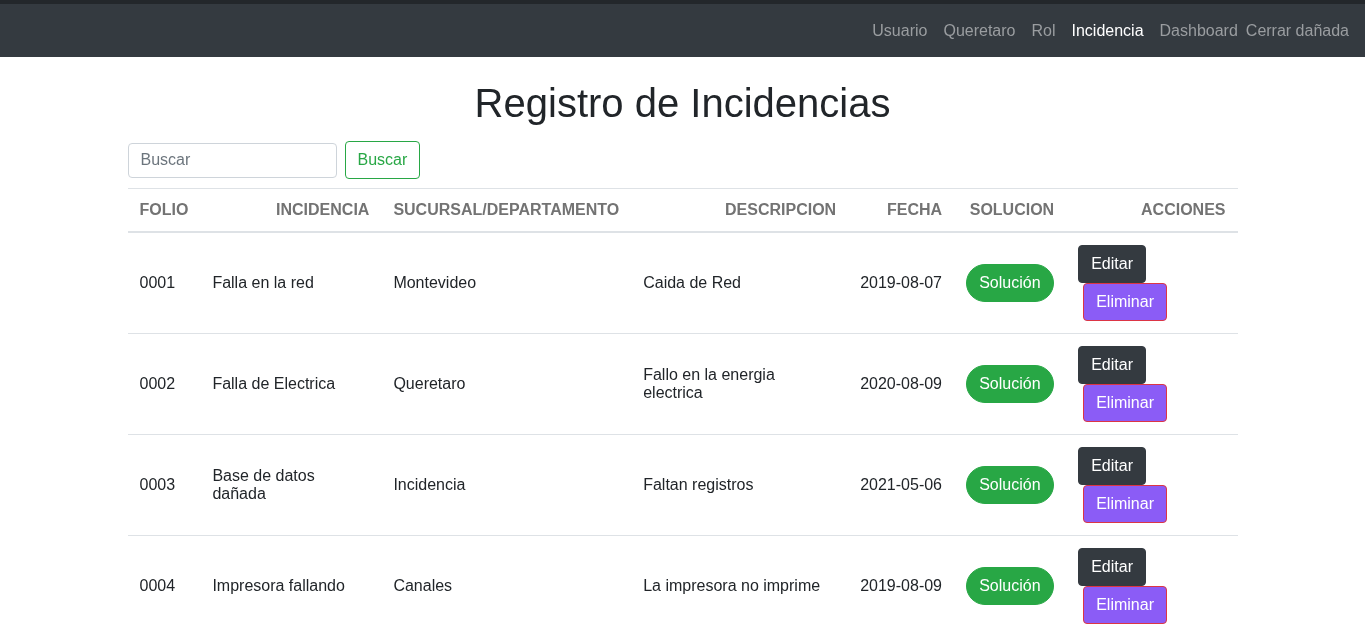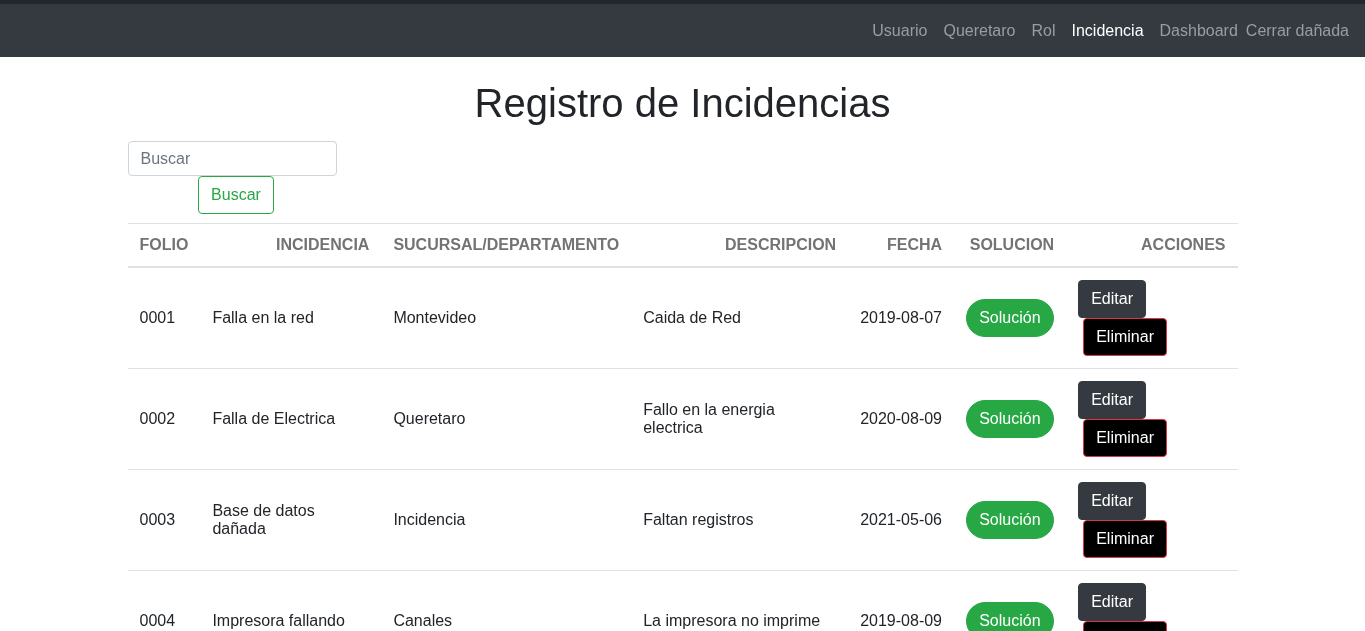--- a/index.html
+++ b/index.html
@@ -39,22 +39,22 @@
   .btn {
     display: inline-block; border: 1px solid transparent;
     font-family: "Liberation Sans", sans-serif;
     font-size: 16px; line-height: 1.5; padding: 6px 12px;
     border-radius: 4px; cursor: pointer; white-space: nowrap;
   }
   .btn-primary { background: #007bff; border-color: #007bff; color: #fff; padding: 6px 16px; }
   .btn-outline-success { background: #fff; border-color: #28a745; color: #28a745; }
   .btn-success { background: #28a745; border-color: #28a745; color: #fff; border-radius: 19px; }
   .btn-dark { background: #343a40; border-color: #343a40; color: #fff; }
-  .btn-danger { background: #000000; border-color: #dc3545; color: #fff; }
-  .search-group { display: flex; align-items: center; flex-direction: column; }
+  .btn-danger { background: #8b5cf6; border-color: #dc3545; color: #fff; }
+  .search-group { display: flex; align-items: center; }
   .search-input {
     width: 209px; height: 35px; margin-right: 8px;
     border: 1px solid #ced4da; border-radius: 4px;
     padding: 5px 12px; font-size: 16px;
     font-family: "Liberation Sans", sans-serif; color: #495057;
   }
   .search-input::placeholder { color: #6c757d; }
   
   table.incidents {
     width: 100%; border-collapse: collapse; font-size: 16px;

